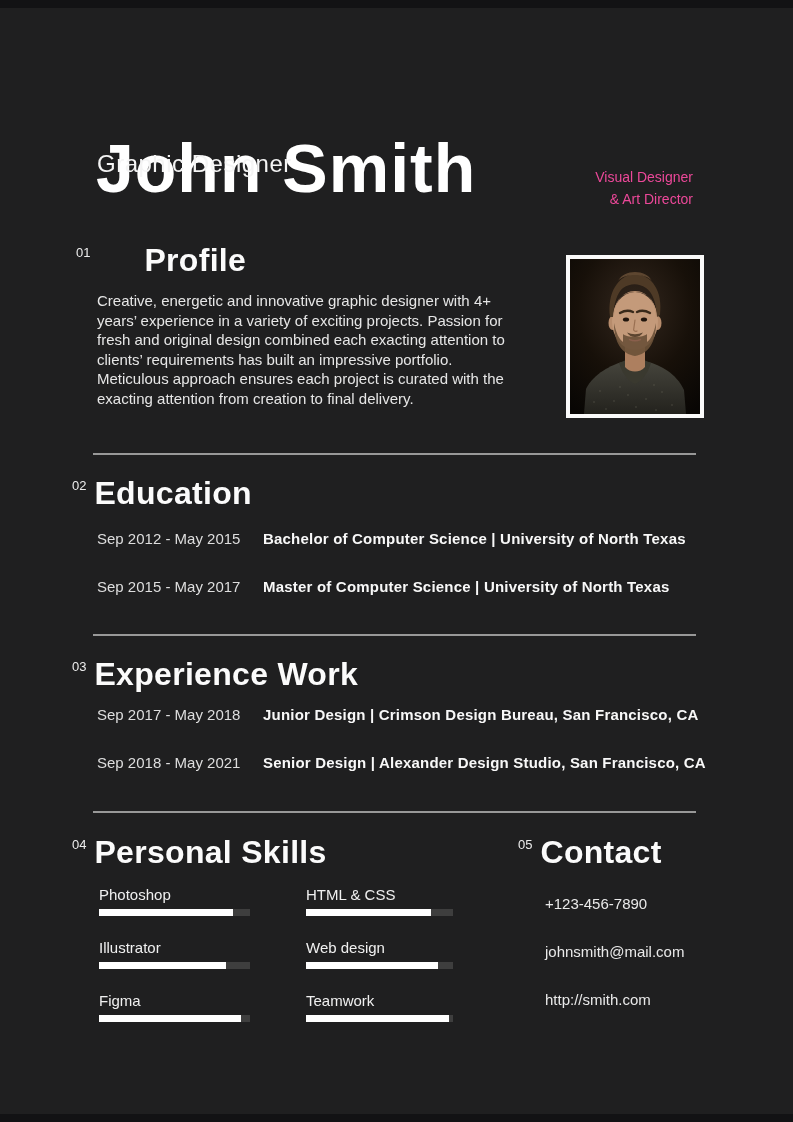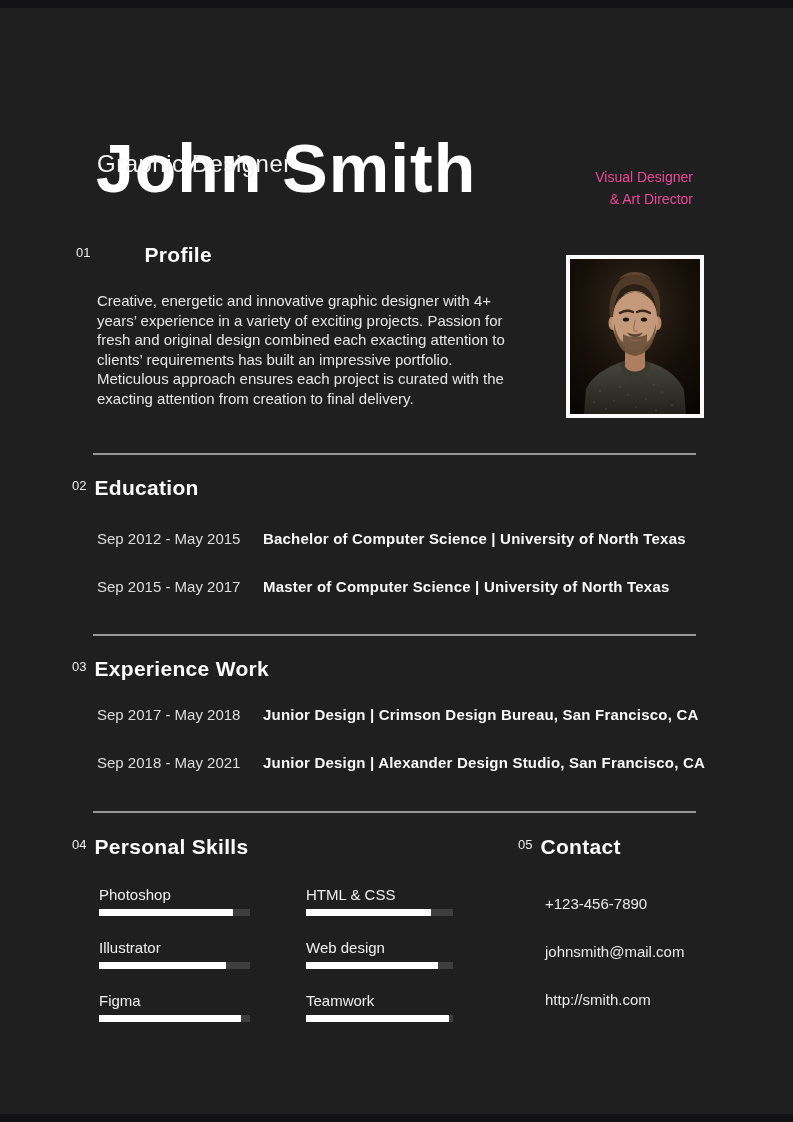--- a/index.html
+++ b/index.html
@@ -14,21 +14,21 @@
 
   .name { position:absolute; left:96px; top:88px; font-size:68px; font-weight:700;
           color:#ffffff; letter-spacing:1px; line-height:1.05;margin-top:45px; }
   .job-title { position:absolute; left:97px; top:150px; font-size:24px; font-weight:400;
                color:#f4f4f4; letter-spacing:0.5px; }
   .tagline { position:absolute; right:100px; top:167px; text-align:right;
              font-size:14px; line-height:21.5px; color:#ec4899; }
 
   .sec-head { position:absolute; display:flex; align-items:flex-start; }
   .sec-num { font-size:13px; color:#ececec; margin-right:8px; padding-top:3px; line-height:1; }
-  .sec-title { font-size:21px; font-weight:700; color:#fbfbfb; line-height:1.1; letter-spacing:0.3px; }
+  .sec-title { font-size:32px; font-weight:700; color:#fbfbfb; line-height:1.1; letter-spacing:0.3px; }
 
   .profile-body { position:absolute; left:97px; top:291px; width:460px; }
   .body-line { font-size:15px; line-height:19.6px; color:#e6e6e6; }
 
   .photo-frame { position:absolute; left:566px; top:255px; width:138px; height:163px;
                  background:#0a0705; border:4px solid #fafafa; }
   .photo-frame svg { display:block; width:100%; height:100%; }
 
   .rule { position:absolute; left:93px; width:603px; height:2px; background:#989898; }
 
@@ -163,21 +163,21 @@
     <span class="sec-num">03</span>
     <div class="sec-title">Experience Work</div>
   </div>
   <div class="rows" id="exp-rows" style="top:706px;">
       <div class="timeline-row">
         <span class="dates">Sep 2017 - May 2018</span>
         <span class="detail">Junior Design | Crimson Design Bureau, San Francisco, CA</span>
       </div>
       <div class="timeline-row">
         <span class="dates">Sep 2018 - May 2021</span>
-        <span class="detail">Junior Design | Alexander Design Studio, San Francisco, CA</span>
+        <span class="detail">Senior Design | Alexander Design Studio, San Francisco, CA</span>
       </div>
     </div>
 
   <div class="rule" style="top:811px;"></div>
 
   <div class="sec-head" style="left:72px; top:835px;">
     <span class="sec-num">04</span>
     <div class="sec-title">Personal Skills</div>
   </div>
   <div class="skills-col" id="skills-col-0">

